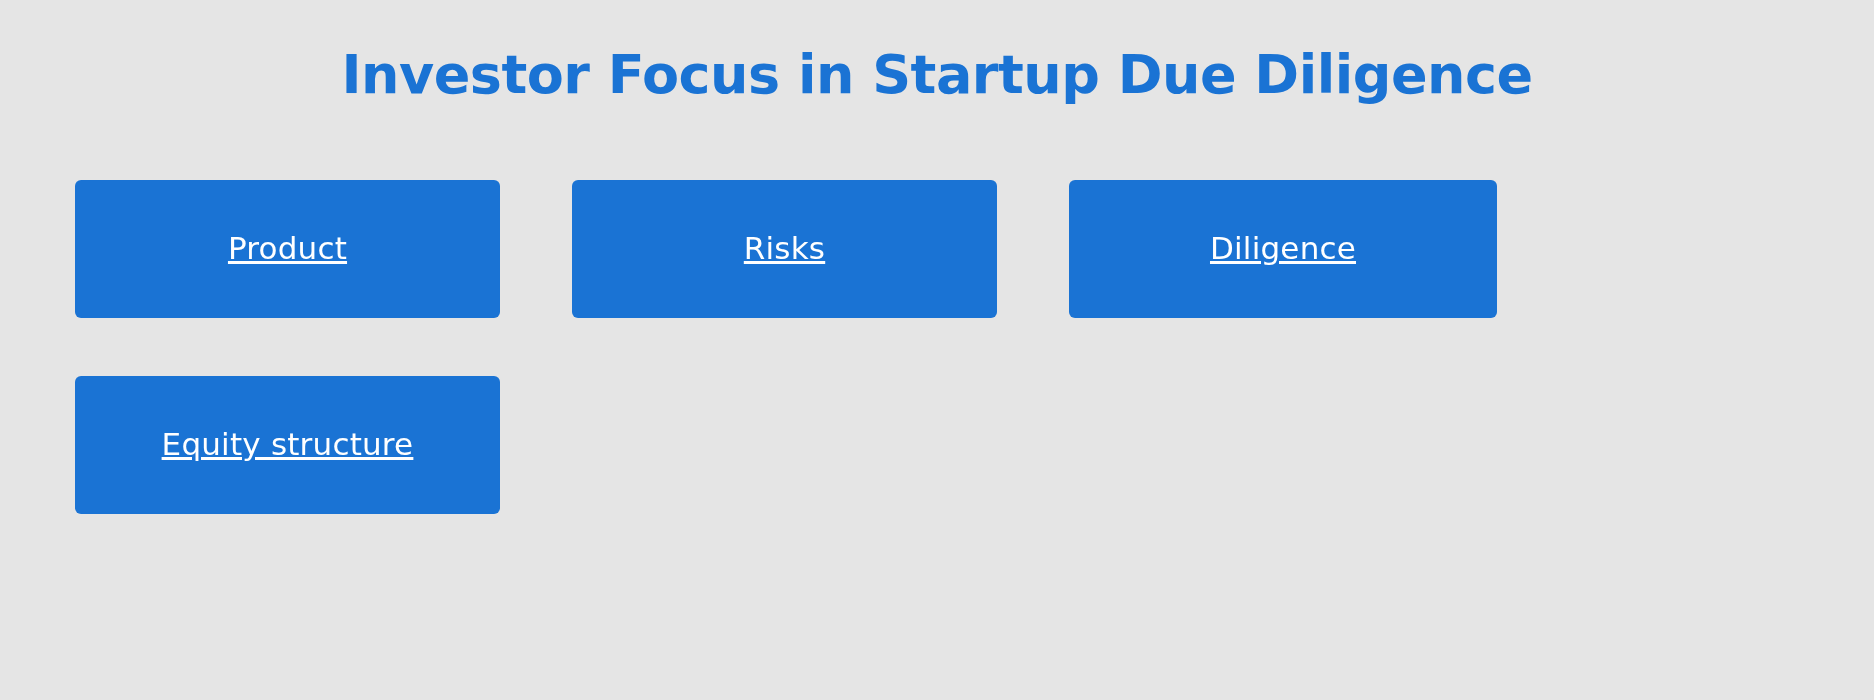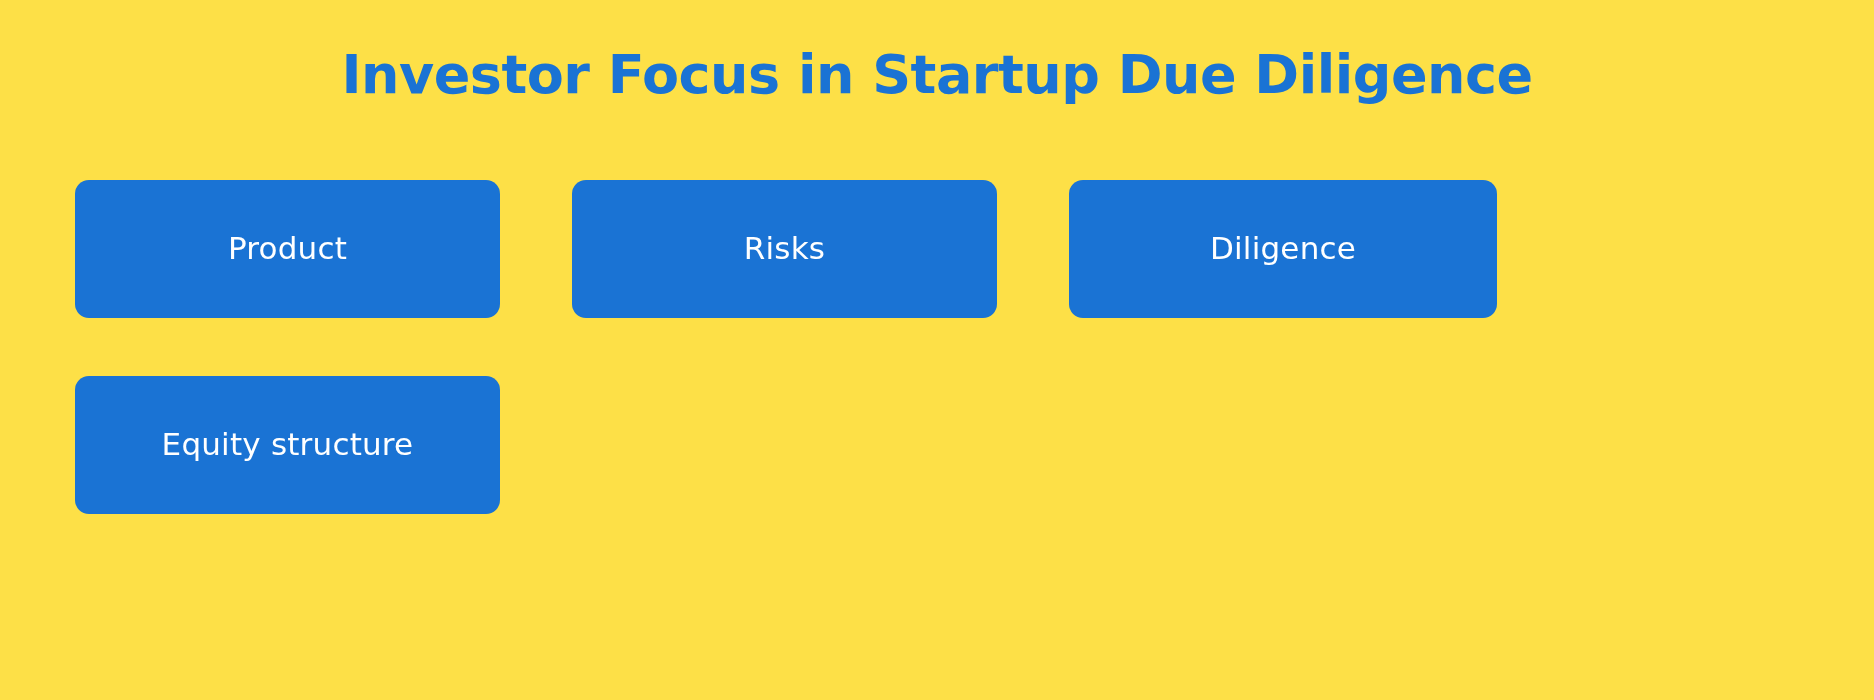--- a/index.html
+++ b/index.html
@@ -10,21 +10,21 @@
     width: 1874px;
     height: 700px;
     background: #ffffff;
     font-family: "Liberation Sans", sans-serif;
     overflow: hidden;
   }
   .canvas {
     position: relative;
     width: 1874px;
     height: 700px;
-    background: #fde047;
+    background: #e5e5e5;
     box-sizing: border-box;
   }
   .title {
     position: absolute;
     top: 44px;
     left: 0;
     width: 1874px;
     text-align: center;
     font-size: 54px;
     font-weight: 800;
@@ -40,32 +40,33 @@
     left: 75px;
     width: 1724px;
     display: grid;
     grid-template-columns: 425px 425px 428px;
     grid-template-rows: 138px 138px;
     column-gap: 72px;
     row-gap: 58px;
   }
   .box {
     background: #1a73d4;
-    border-radius: 14px;
+    border-radius: 6px;
     display: flex;
     align-items: center;
     justify-content: center;
     color: #ffffff;
     font-size: 31px;
     font-weight: 400;
     font-family: "DejaVu Sans", sans-serif;
     letter-spacing: 0.2px;
     text-align: center;
     box-sizing: border-box;
     padding: 0 14px;
+    text-decoration: underline;
   }
   .box-label {
     display: block;
     line-height: 1.2;
   }
 </style>
 </head>
 <body>
 
 <div class="canvas">

